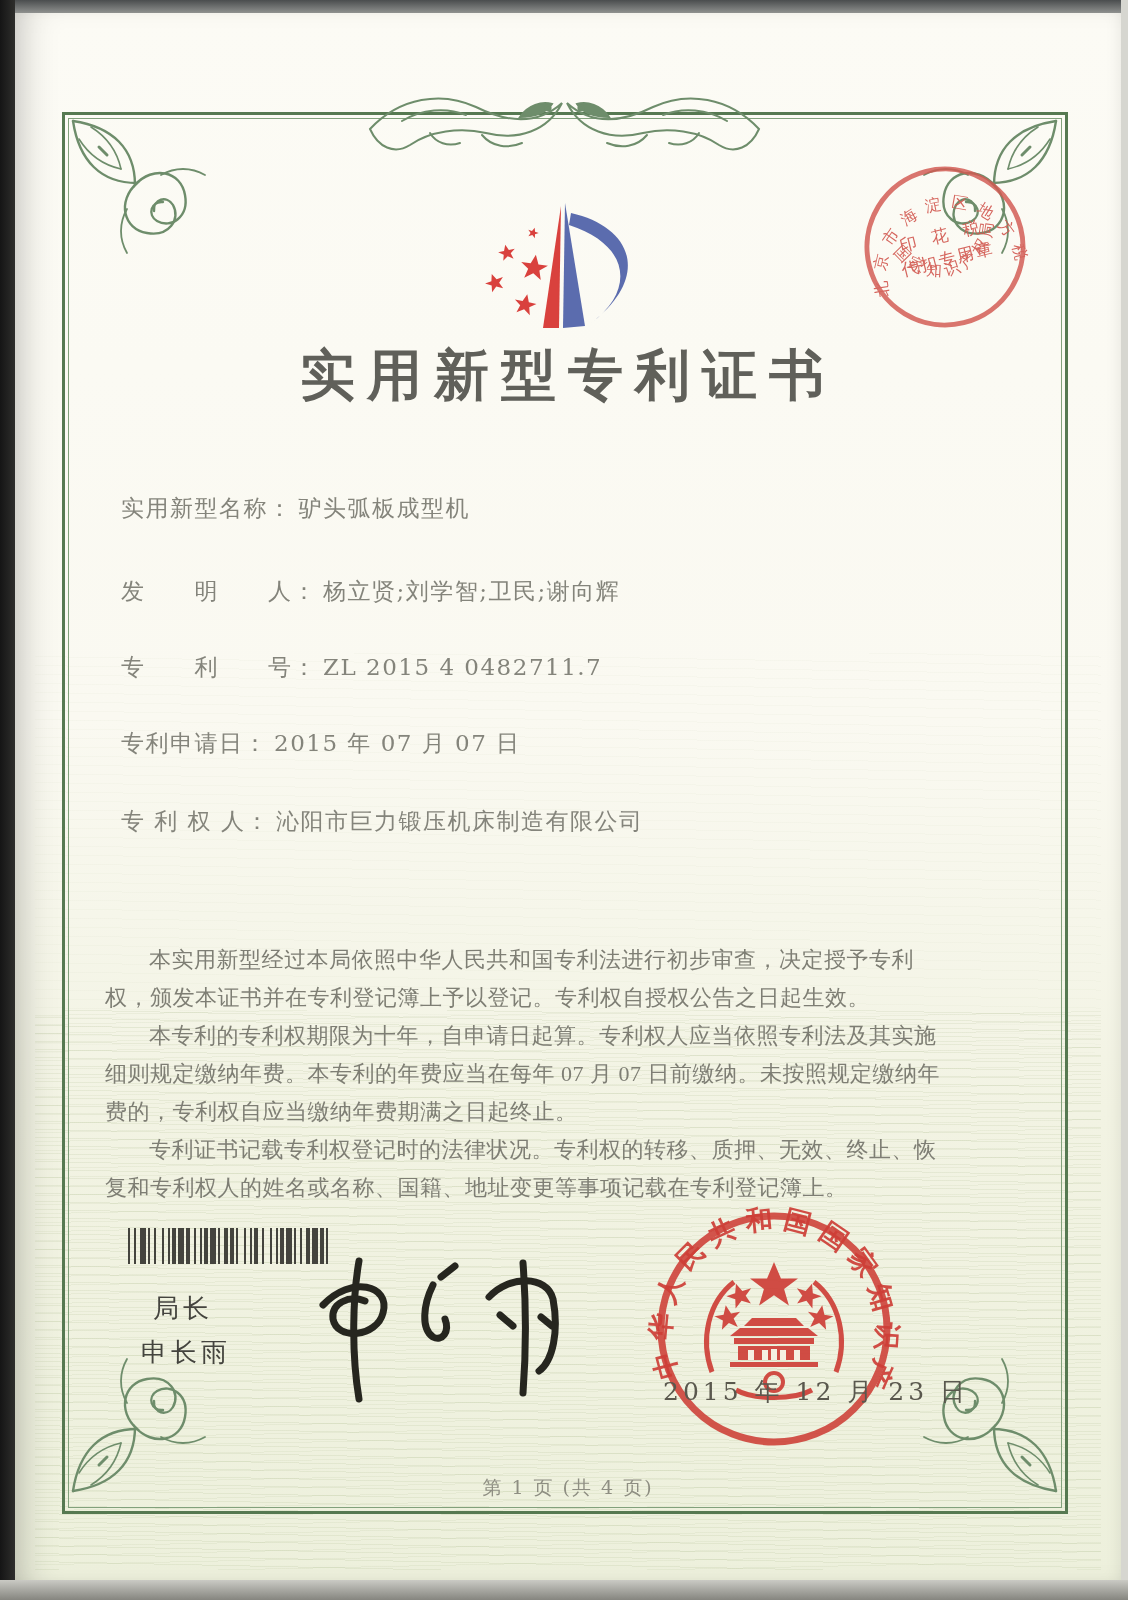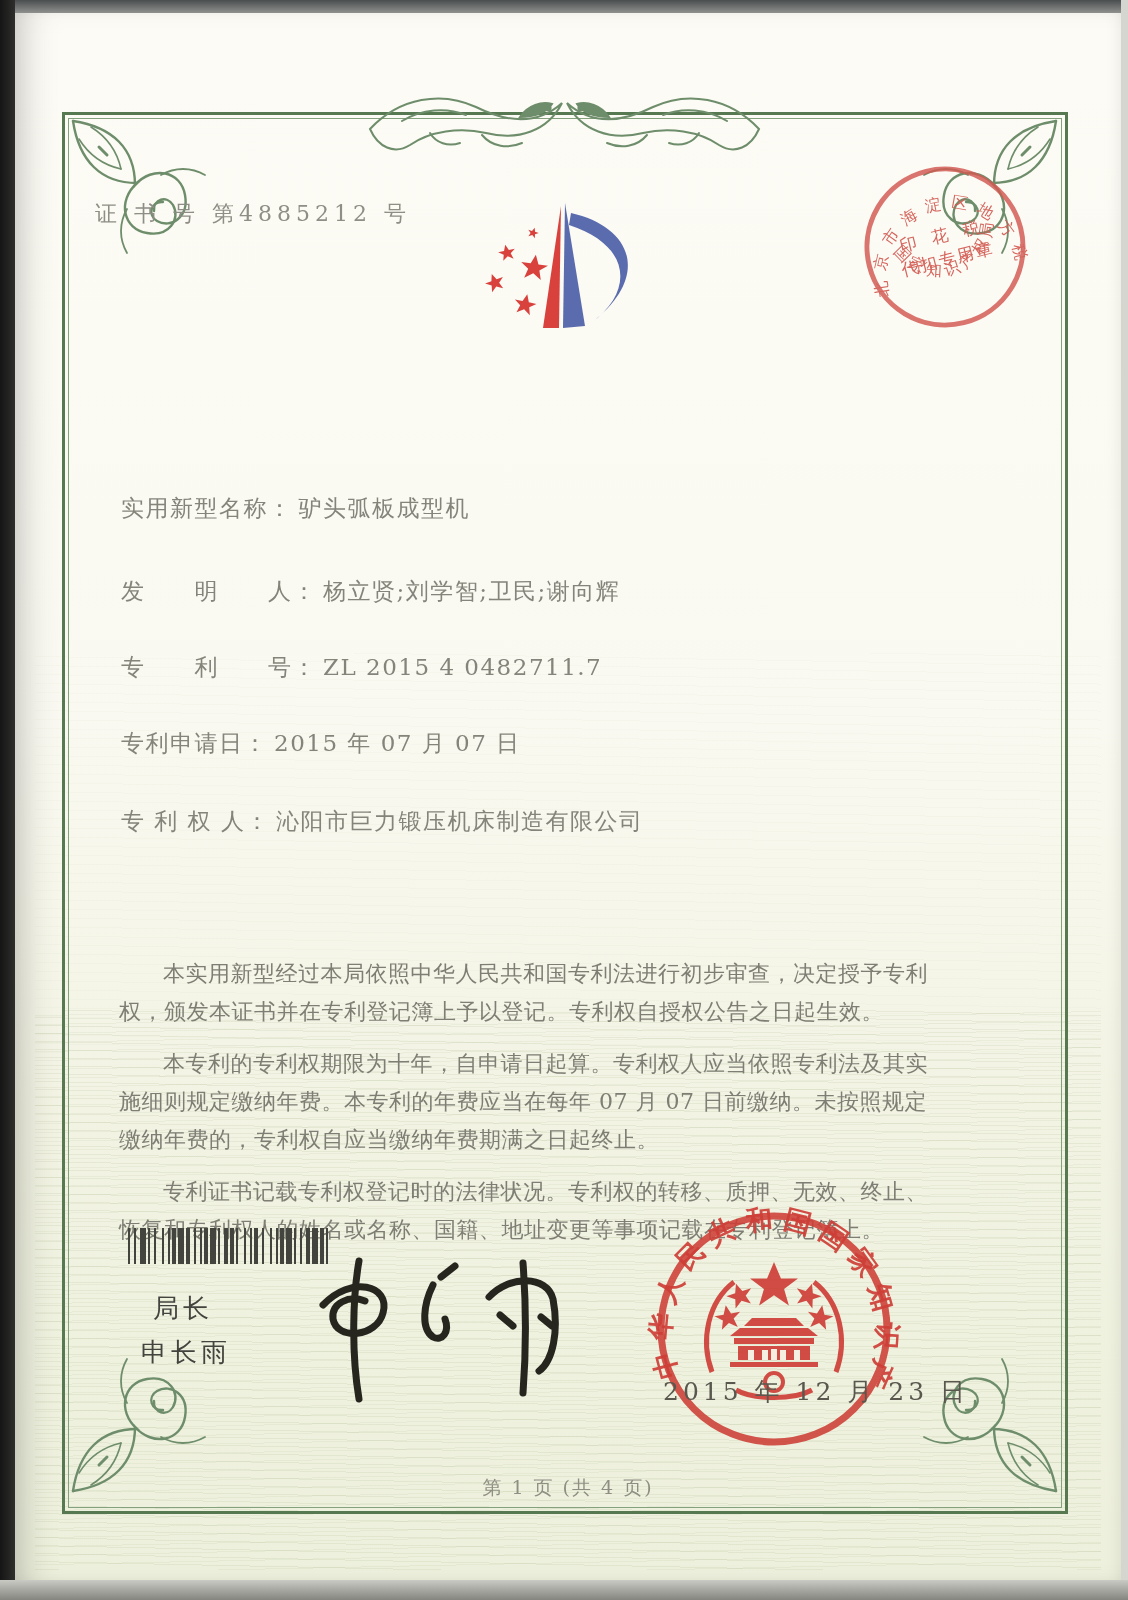--- a/index.html
+++ b/index.html
@@ -54,21 +54,21 @@
   }
   
   .row{position:absolute;left:106px;font-size:23px;color:#84847b;letter-spacing:1.5px;white-space:nowrap;}
   .row .lab{margin-right:6px;}
   .r0{top:480px;} .r1{top:563px;} .r2{top:639px;} .r3{top:715px;} .r4{top:793px;} .r5{top:871px;}
   
   .body-text{
     position:absolute;left:90px;top:928px;width:846px;
     font-size:22px;line-height:38px;color:#7e7e74;letter-spacing:.5px;
   }
-  .body-text p{margin:14px;text-indent:2em;}
+  .body-text p{margin:0;text-indent:2em;font-family:Liberation Serif, serif;}
   
   .barcode{position:absolute;left:113px;top:1215px;width:294px;height:36px;display:flex;overflow:hidden;}
   .barcode .bar{background:#44443e;height:100%;}
   .barcode .gap{height:100%;}
   
   .director-title{position:absolute;left:126px;top:1278px;font-size:26px;color:#44443e;
     font-family:"Liberation Sans","DejaVu Sans",sans-serif;letter-spacing:4px;margin-left:12px;}
   .director-name{position:absolute;left:126px;top:1322px;font-size:26px;color:#44443e;
     font-family:Liberation Serif, serif;letter-spacing:4px;}
   .signature{position:absolute;left:278px;top:1238px;}
@@ -117,21 +117,20 @@
       </g>
     </defs>
     <use href="#flourish" transform="translate(54,104)"></use>
     <use href="#flourish" transform="translate(1045,104) scale(-1,1)"></use>
     <use href="#flourish" transform="translate(54,1482) scale(1,-1)"></use>
     <use href="#flourish" transform="translate(1045,1482) scale(-1,-1)"></use>
     <use href="#dragon" transform="translate(355,72)"></use>
     <use href="#dragon" transform="translate(744,72) scale(-1,1)"></use>
   </svg>
 
-  <div class="cert-no">证 书 号 第4885212 号</div>
 
   <svg class="logo" width="215" height="168" viewBox="0 0 215 168">
     <defs>
       <polygon id="lstar" points="0,-10 2.9,-3.1 10,-3.1 4.2,1.2 6.2,8.1 0,3.9 -6.2,8.1 -4.2,1.2 -10,-3.1 -2.9,-3.1" fill="#d9413d"></polygon>
     </defs>
     <use href="#lstar" transform="translate(78,60) scale(0.55) rotate(18)"></use>
     <use href="#lstar" transform="translate(52,80) scale(0.85) rotate(-12)"></use>
     <use href="#lstar" transform="translate(79,95) scale(1.35) rotate(8)"></use>
     <use href="#lstar" transform="translate(40,110) scale(0.95) rotate(-20)"></use>
     <use href="#lstar" transform="translate(70,132) scale(1.1) rotate(12)"></use>
@@ -149,20 +148,21 @@
     <text font-size="16" letter-spacing="9">
       <textPath href="#taxTop" startOffset="10">北京市海淀区地方税务局</textPath>
     </text>
     <text x="92" y="92" font-size="17" letter-spacing="5" text-anchor="middle">印 花 税</text>
     <text x="92" y="116" font-size="17" letter-spacing="2" text-anchor="middle">代扣专用章</text>
     <text font-size="16" letter-spacing="4">
       <textPath href="#taxBottom" startOffset="4">国家知识产权局</textPath>
     </text>
   </svg>
 
+  <div class="title">实用新型专利证书</div>
 
   <div class="row r0">
     <span class="lab">实用新型名称：</span><span>驴头弧板成型机</span>
   </div>
   <div class="row r1">
     <span class="lab">发　　明　　人：</span><span>杨立贤;刘学智;卫民;谢向辉</span>
   </div>
   <div class="row r2">
     <span class="lab">专　　利　　号：</span><span>ZL 2015 4 0482711.7</span>
   </div>

